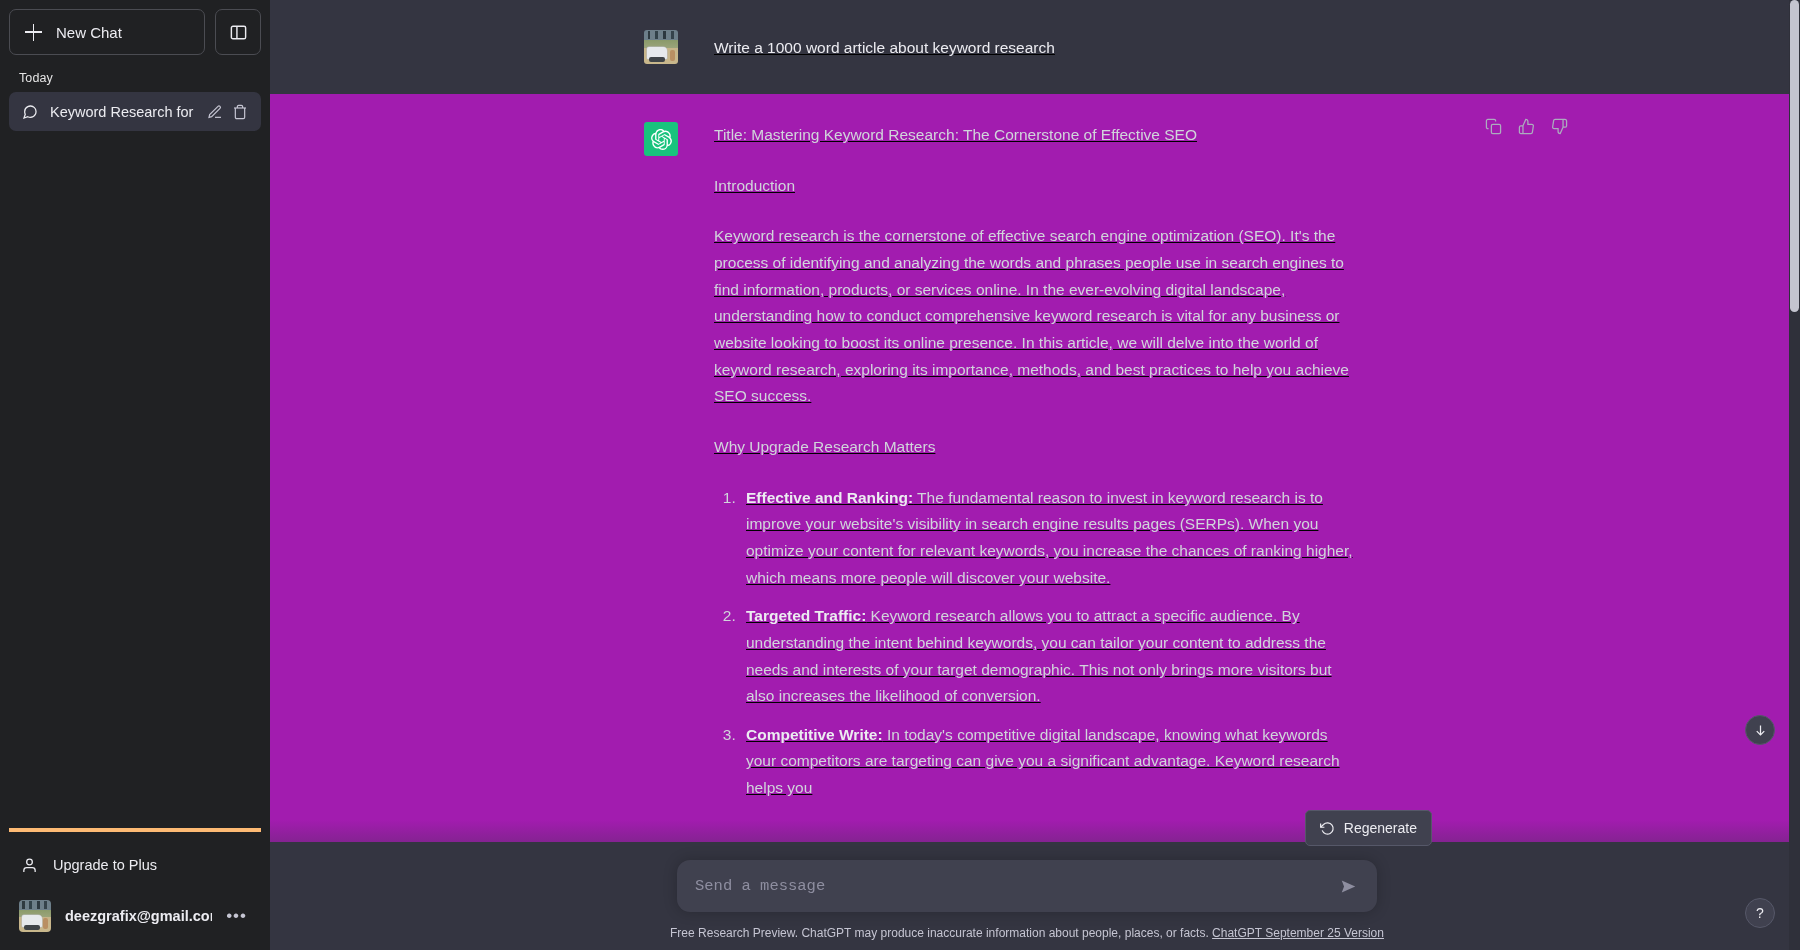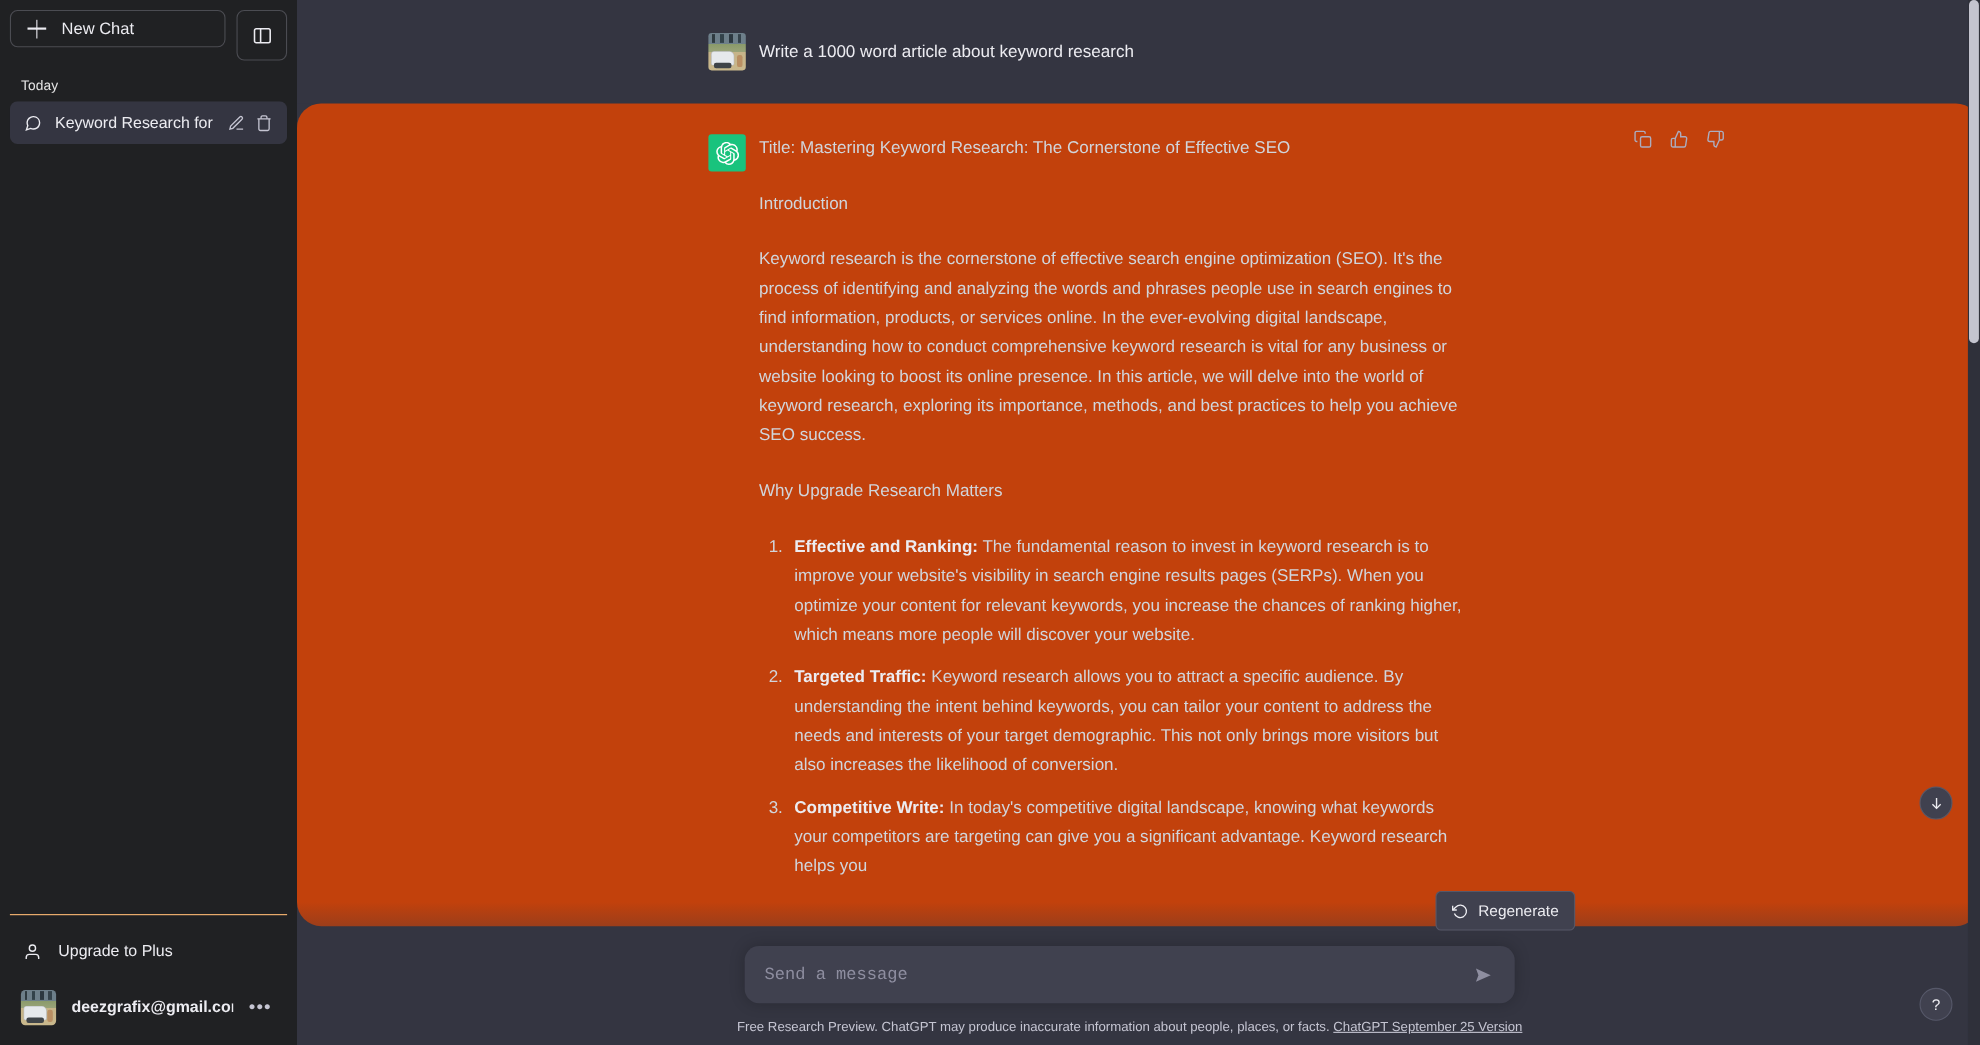--- a/index.html
+++ b/index.html
@@ -33,21 +33,21 @@
   }
 
   .sidebar-top {
     display: flex;
     gap: 10px;
     align-items: stretch;
   }
 
   .new-chat-btn {
     flex: 1;
-    height: 34px;
+    height: 46px;
     border: 1px solid #4b4c52;
     border-radius: 7px;
     display: flex;
     align-items: center;
     gap: 14px;
     padding: 0 15px;
     color: #ececf1;
     font-size: 15px;
     cursor: pointer;
     background: transparent;
@@ -109,21 +109,21 @@
 
   .chat-item-actions {
     display: flex;
     gap: 9px;
     align-items: center;
     flex-shrink: 0;
   }
   .chat-item-actions svg { display: block; cursor: pointer; }
 
   .sidebar-bottom {
-    border-top: 1px solid #fdba74;
+    border-top: 4px solid #fdba74;
     padding-top: 9px;
   }
 
   .upgrade-row {
     display: flex;
     align-items: center;
     gap: 15px;
     height: 48px;
     padding: 0 12px;
     color: #ececf1;
@@ -212,29 +212,30 @@
   }
 
   .thread {
     position: absolute;
     inset: 0;
     overflow: hidden;
   }
 
   .msg-row { width: 100%; display: flex; justify-content: center; }
   .msg-row.user { background: #343541; }
-  .msg-row.assistant { background: #c2410c; border-radius: 22px; }
+  .msg-row.assistant { background: #a21caf; }
 
   .msg-inner {
     width: 100%;
     max-width: 930px;
     display: flex;
-    gap: 12px;
+    gap: 36px;
     padding: 28px 0 28px 0;
     position: relative;
+    text-decoration: underline;
   }
 
   .msg-row.user .msg-inner { padding: 30px 0 30px 0; }
 
   .msg-avatar {
     width: 34px; height: 34px;
     border-radius: 3px;
     flex-shrink: 0;
     margin-left: 74px;
   }

